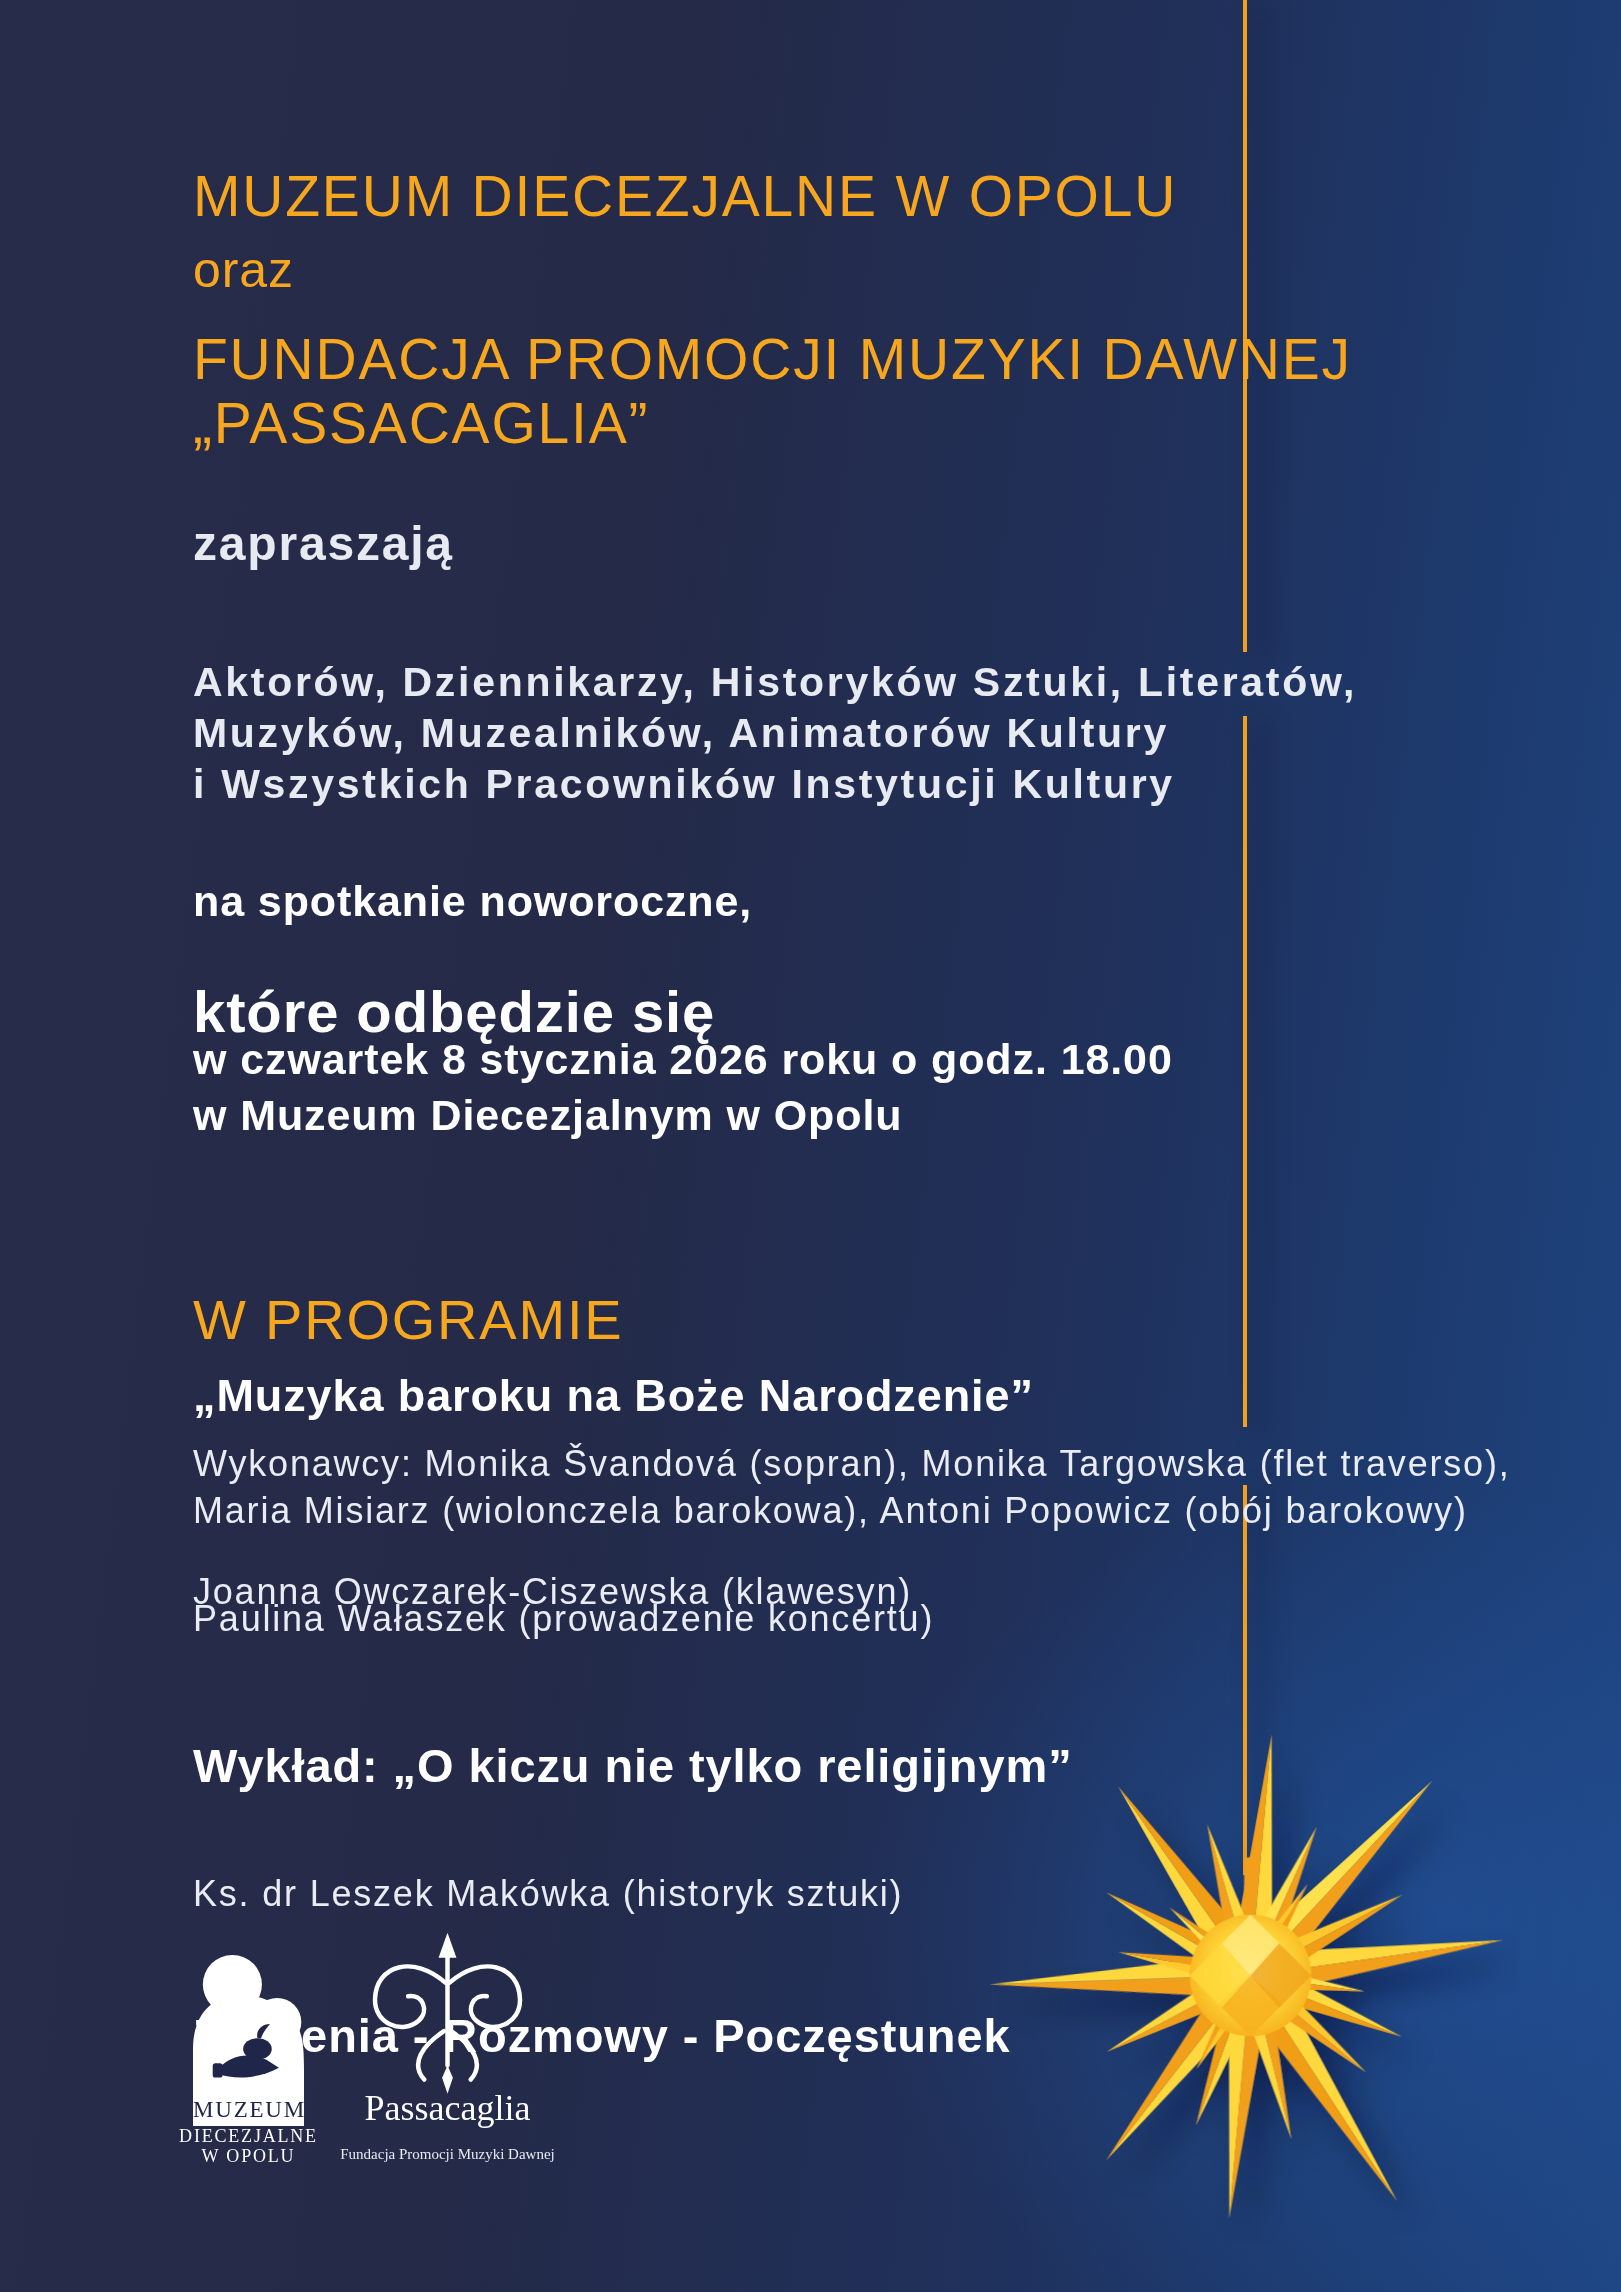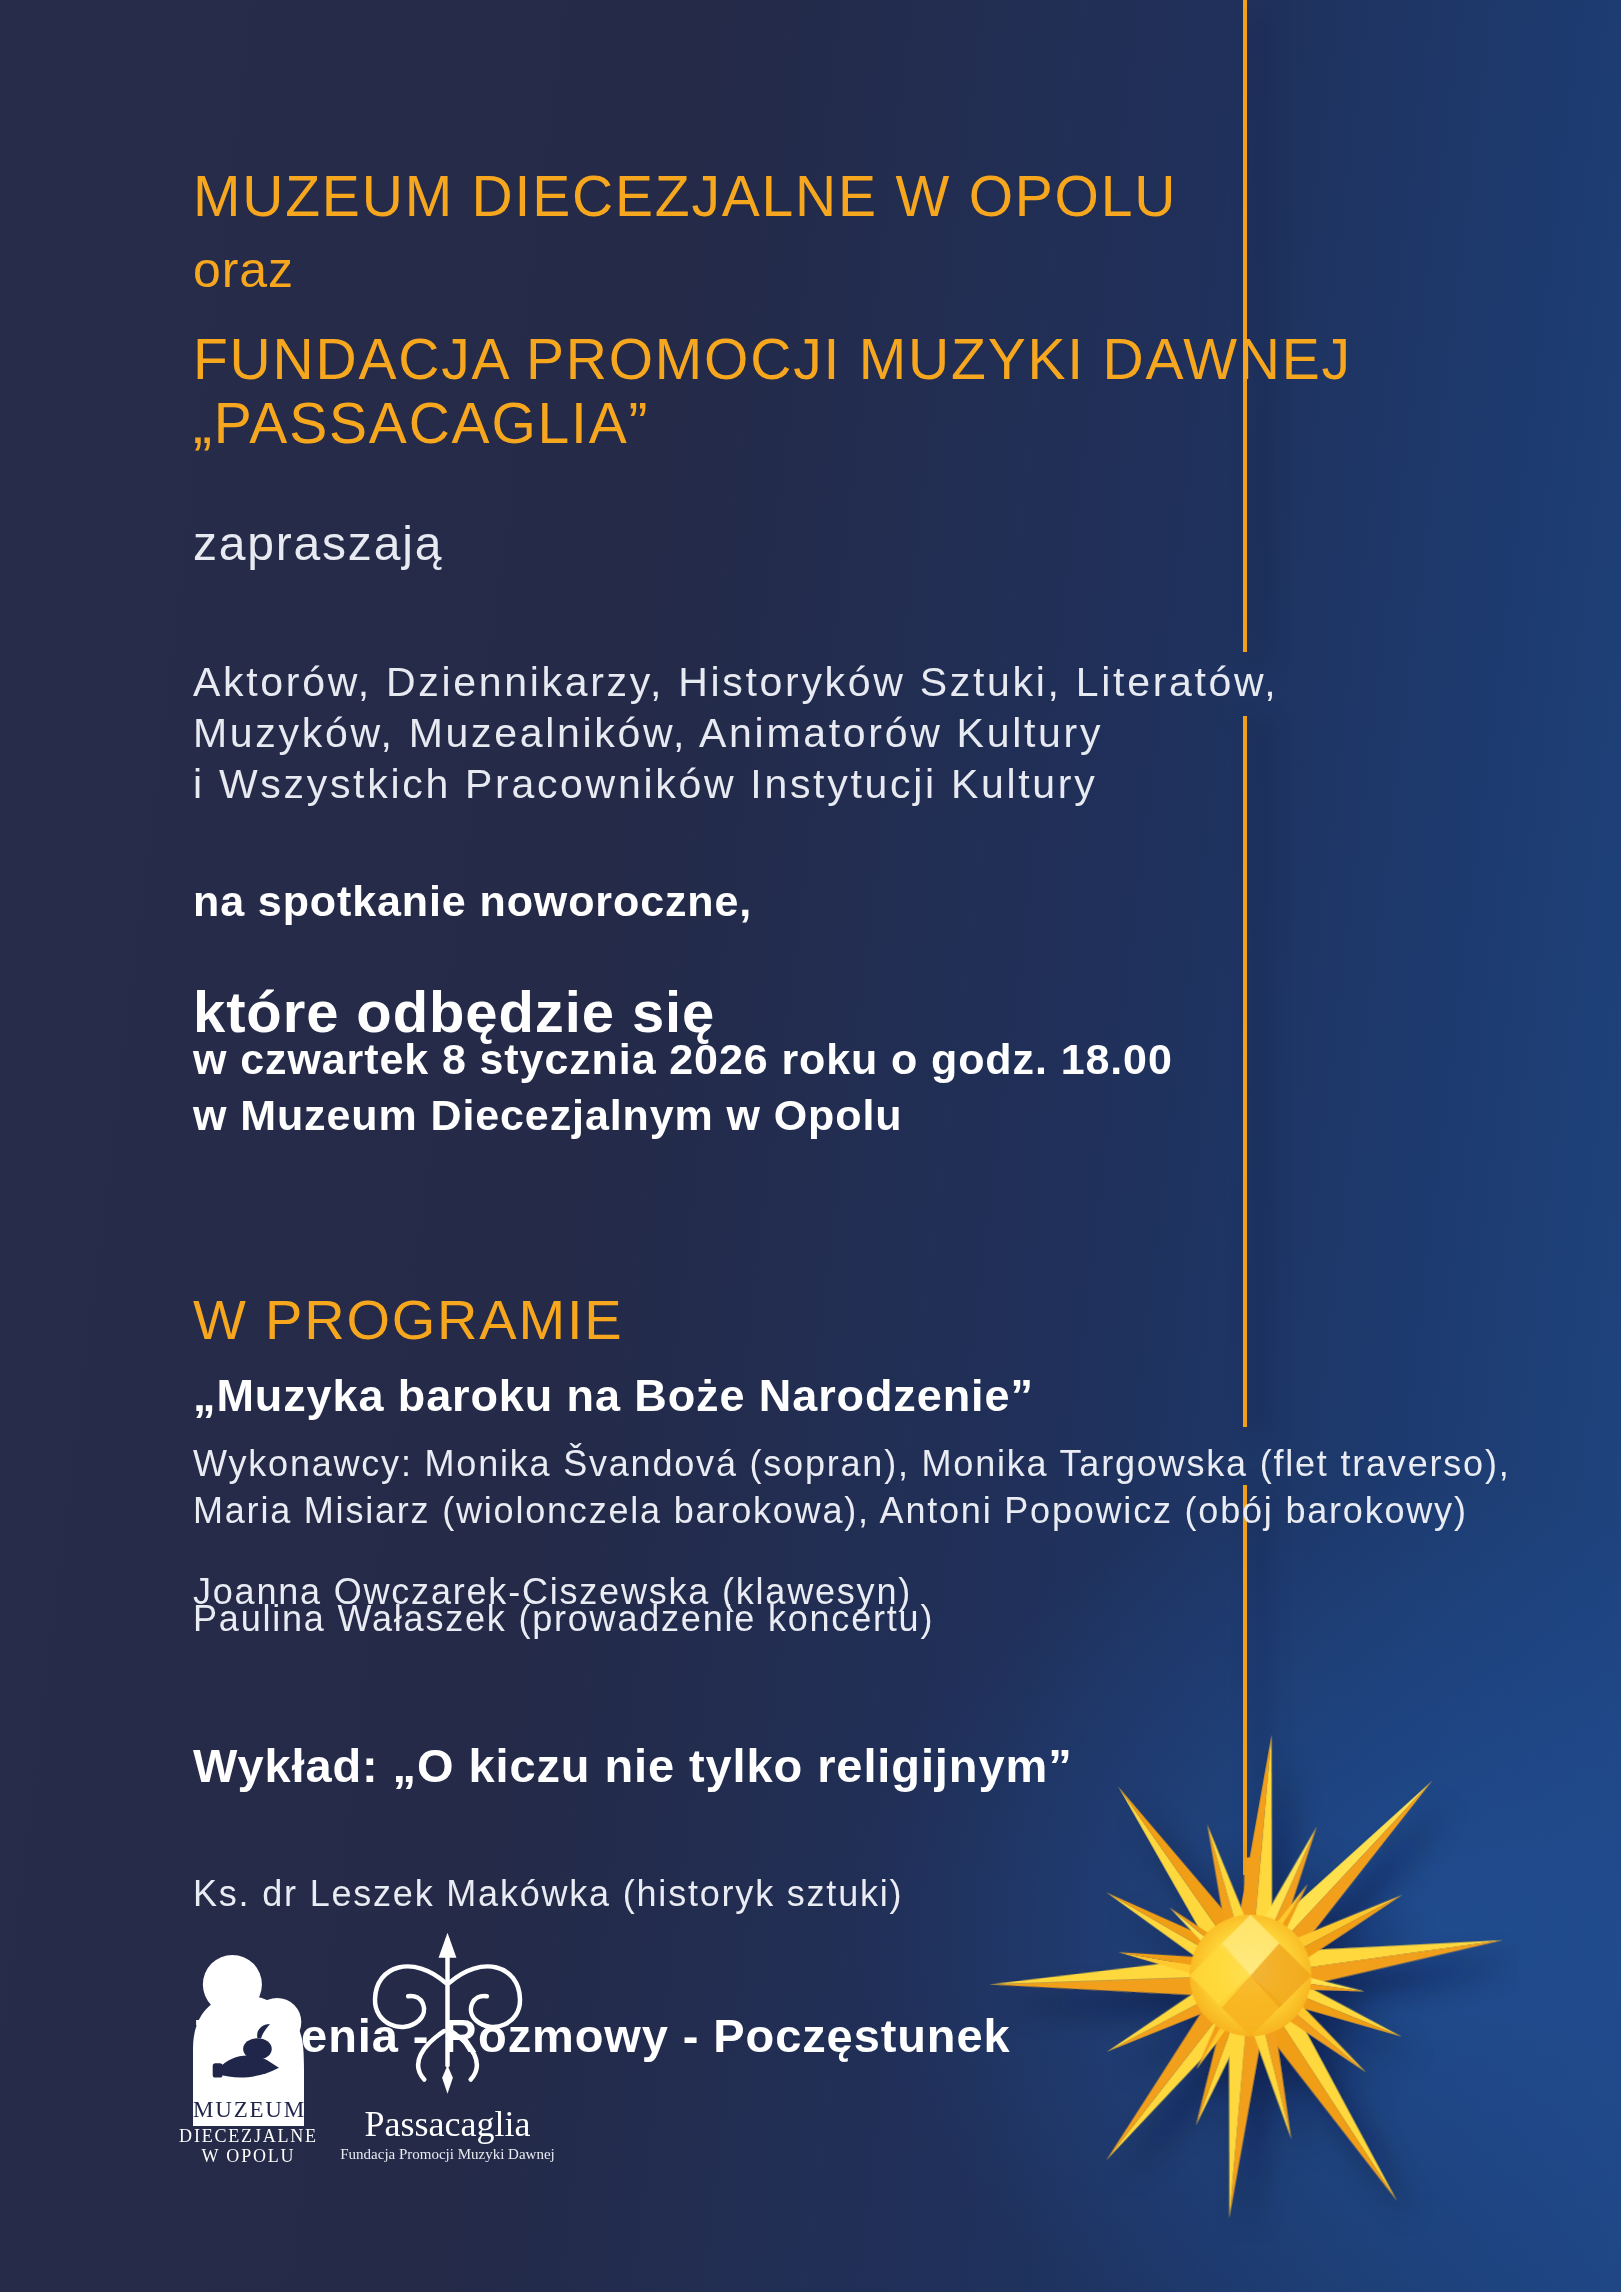--- a/index.html
+++ b/index.html
@@ -7,21 +7,21 @@
     position:relative;
     width:1621px;height:2293px;
     overflow:hidden;
     font-family:"Liberation Sans",sans-serif;
     background:
       radial-gradient(896px 716px at 87% 84%, rgba(33,86,163,0.55), rgba(33,86,163,0) 62%),
       linear-gradient(97deg,#272c4b 0%,#242a48 38%,#20305a 64%,#1d3a6e 82%,#1f4683 100%);
   }
   .txt{position:absolute;white-space:nowrap;line-height:1.05;}
   .gold{color:#F7A71E;font-weight:400;letter-spacing:1.8px;}
-  .body-light{color:#E8EAF1;font-weight:400;}
+  .body-light{color:#E8EAF1;font-weight:700;}
   .bold-white{color:#FFFFFF;font-weight:700;}
   .detail{color:#EAECF3;font-weight:400;letter-spacing:1.8px;}
   .string-seg{
     position:absolute;left:1243px;width:3.6px;
     background:#F2A01A;
     box-shadow:16px 5.4px 25px rgba(7,12,34,0.55);
   }
   .serif{font-family:"Liberation Serif",serif;}
   .center{text-align:center;}
   svg{display:block;}
@@ -200,18 +200,18 @@
       <g stroke="#FFFFFF" fill="none" stroke-width="5" stroke-linecap="round">
         <path d="M100,10 L100,150"></path>
         <path d="M98,58 C62,26 20,38 19,76 C18,104 50,116 68,100 C80,89 72,70 56,73"></path>
         <path d="M102,58 C138,26 180,38 181,76 C182,104 150,116 132,100 C120,89 128,70 144,73"></path>
         <path d="M96,112 C72,128 58,148 74,166"></path>
         <path d="M104,112 C128,128 142,148 126,166"></path>
       </g>
       <polygon points="100,2 90,30 110,30" fill="#FFFFFF"></polygon>
       <polygon points="100,150 94,164 100,182 106,164" fill="#FFFFFF"></polygon>
     </svg>
-    <div class="serif center" style="position:absolute;left:0;top:172px;width:179px;font-size:36px;color:#FFFFFF;">Passacaglia</div>
+    <div class="serif center" style="position:absolute;left:0;top:156px;width:179px;font-size:36px;color:#FFFFFF;">Passacaglia</div>
     <div class="serif center" style="position:absolute;left:-27px;top:215px;width:233px;font-size:15px;color:#E9EBF2;">Fundacja Promocji Muzyki Dawnej</div>
   </div>
 
 </div>
 
 
 </body></html>

